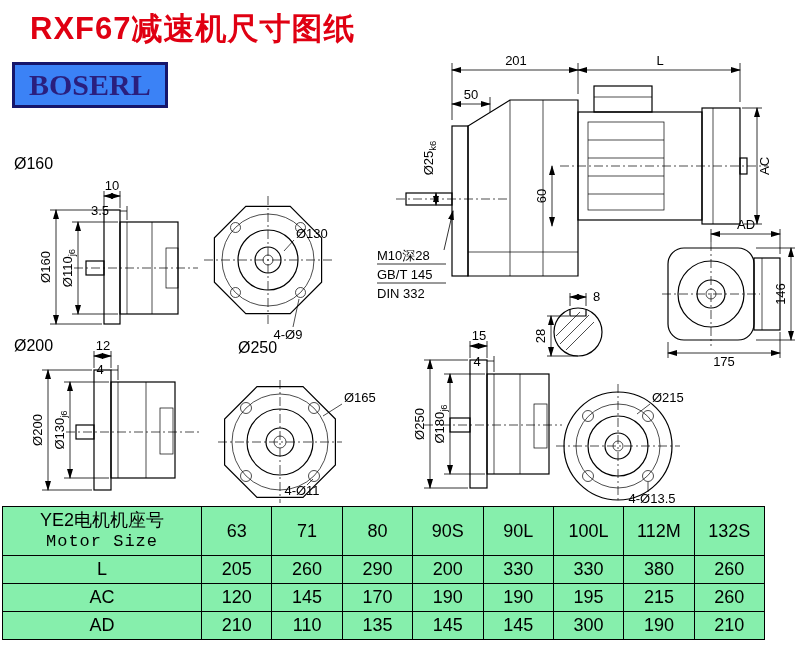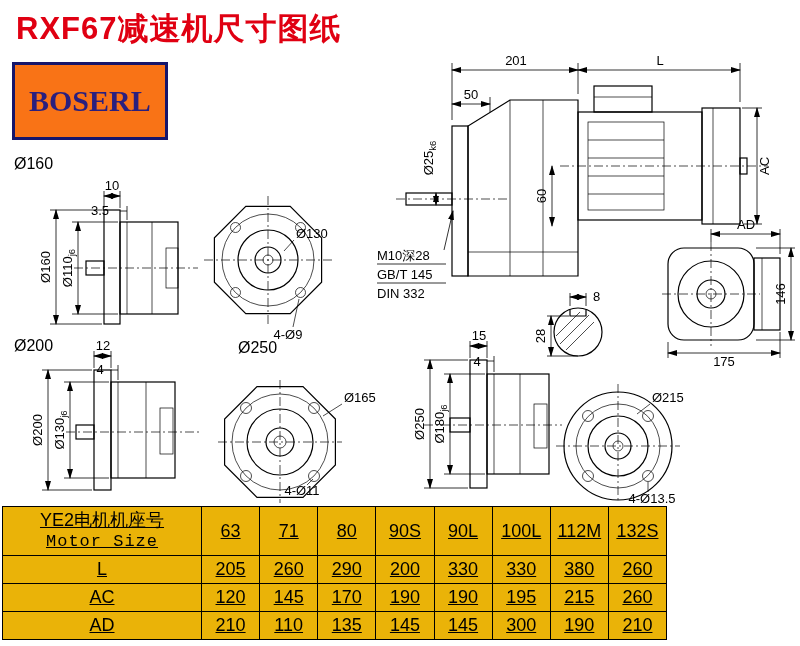--- a/index.html
+++ b/index.html
@@ -1,33 +1,33 @@
 <!DOCTYPE html>
 <html><head>
 <meta charset="utf-8">
 <style>
   html,body{margin:0;padding:0;}
   body{width:800px;height:646px;background:#fff;position:relative;overflow:hidden;
        font-family:"Liberation Sans",sans-serif;}
-  .title{position:absolute;left:16px;top:8px;font-size:31px;font-weight:bold;
+  .title{position:absolute;left:30px;top:8px;font-size:31px;font-weight:bold;
          color:#e00012;letter-spacing:1px;white-space:nowrap;}
   .logo{position:absolute;left:12px;top:62px;border:3px solid #16166b;
-        padding:16px 14px;font-family:"Liberation Serif",serif;font-size:30px;
-        font-weight:bold;color:#2a1f7e;line-height:40px;background:#f97316;}
+        padding:0 14px;font-family:"Liberation Serif",serif;font-size:30px;
+        font-weight:bold;color:#2a1f7e;line-height:40px;background:#3b82f6;}
   svg.drawing{position:absolute;left:0;top:0;}
   svg .ln{fill:none;stroke:#000;stroke-width:1.2;}
   svg .thin{fill:none;stroke:#000;stroke-width:0.7;}
   svg .dim{fill:none;stroke:#000;stroke-width:0.8;}
   svg .cl{fill:none;stroke:#000;stroke-width:0.7;stroke-dasharray:9 3 2 3;}
   svg text{fill:#000;}
   svg .d{font:13px "Liberation Sans",sans-serif;}
   svg .lab{font:16px "Liberation Sans",sans-serif;}
   svg .sub{font-size:9.5px;}
-  .dim-table{position:absolute;left:2px;top:506px;width:665px;
-             border-collapse:collapse;table-layout:fixed;background:#eab308;text-decoration:underline;}
+  .dim-table{position:absolute;left:2px;top:506px;width:763px;
+             border-collapse:collapse;table-layout:fixed;background:#86efac;}
   .dim-table th,.dim-table td{border:1.5px solid #000;font-weight:normal;
              text-align:center;vertical-align:middle;padding:0;font-size:18px;color:#000;}
   .dim-table .hrow th{height:48px;}
   .dim-table .drow th,.dim-table .drow td{height:27px;}
   .cn{font-size:18px;line-height:22px;}
   .en{font-family:"Liberation Mono",monospace;font-size:17px;line-height:22px;letter-spacing:1px;}
 </style>
 </head>
 <body>
 

